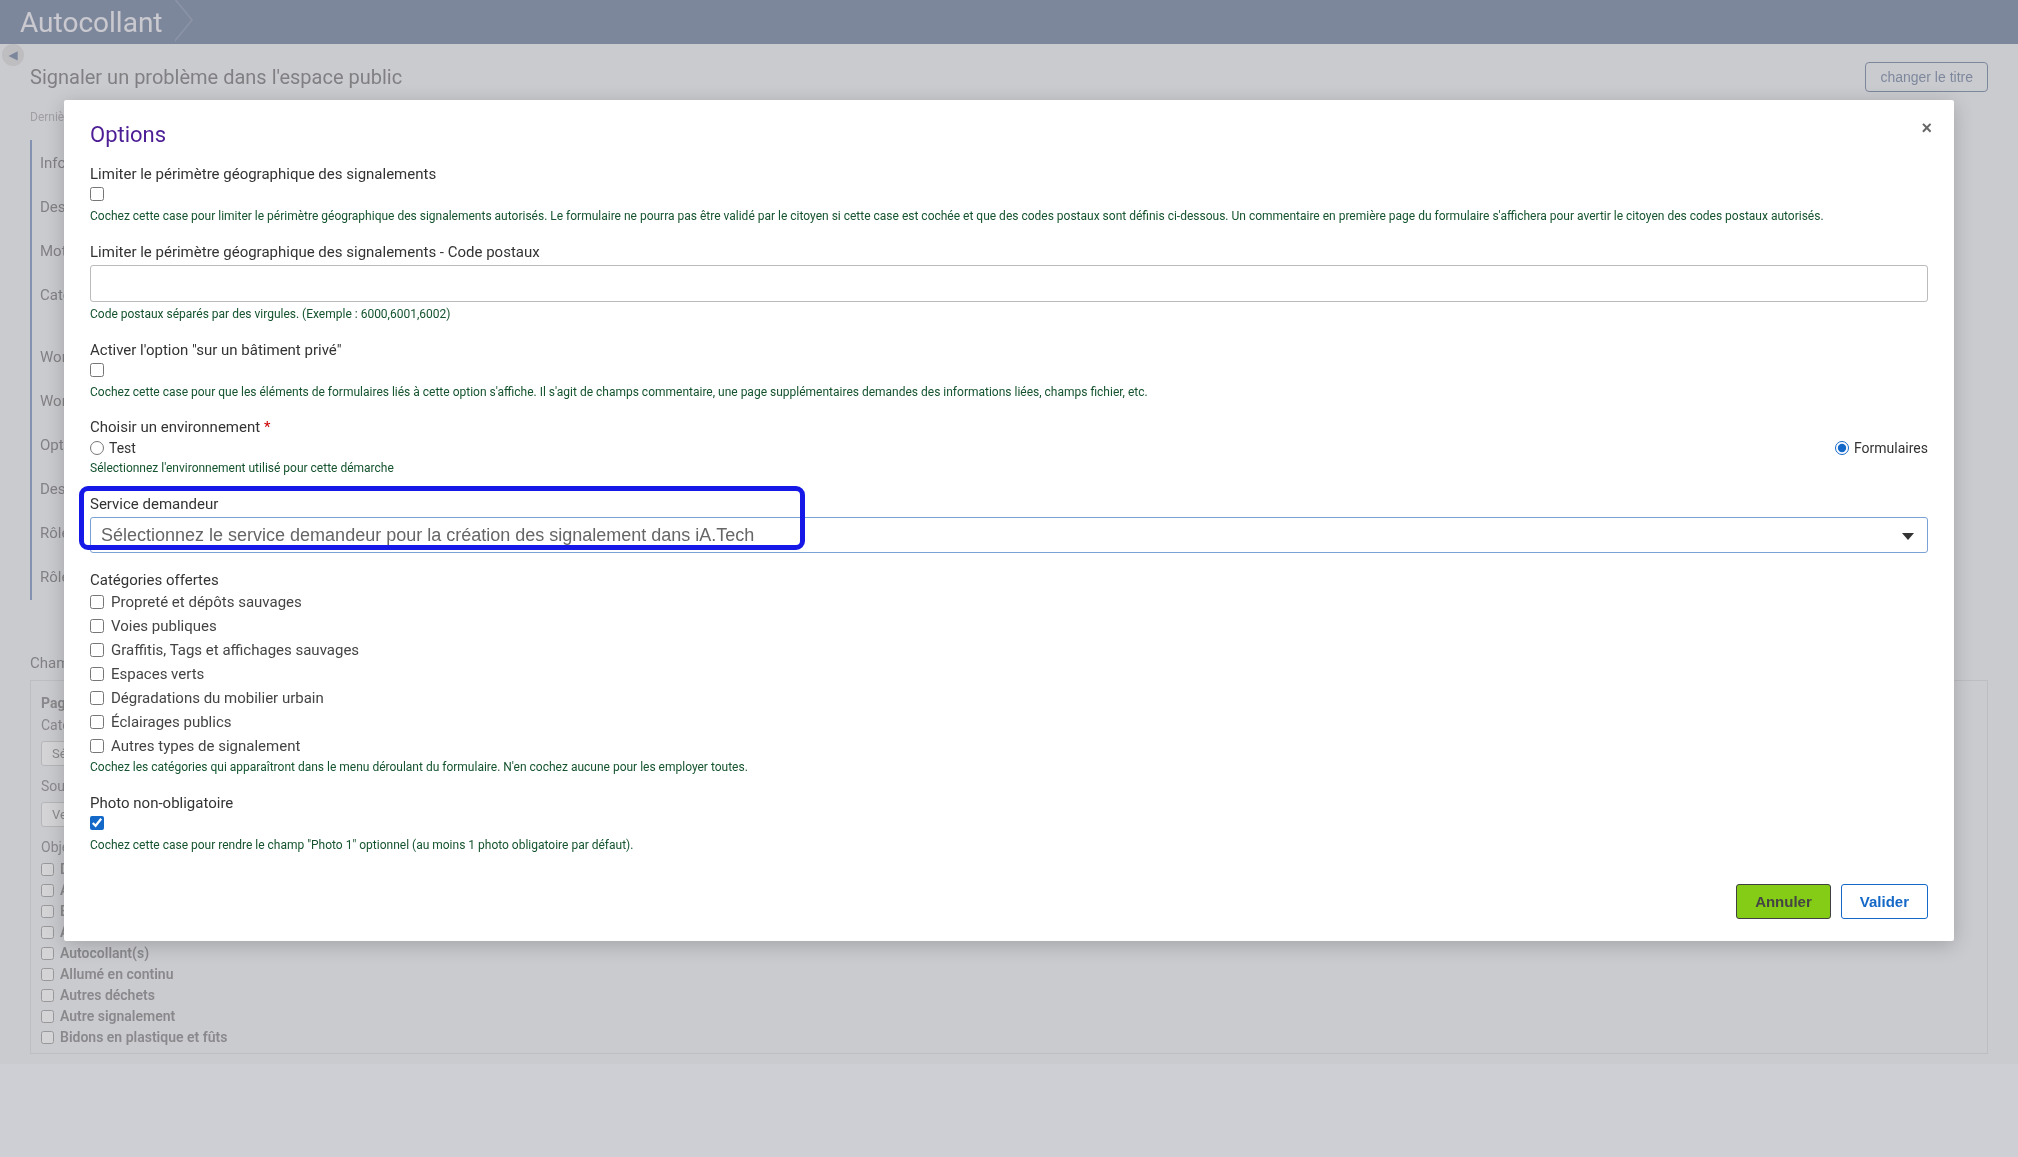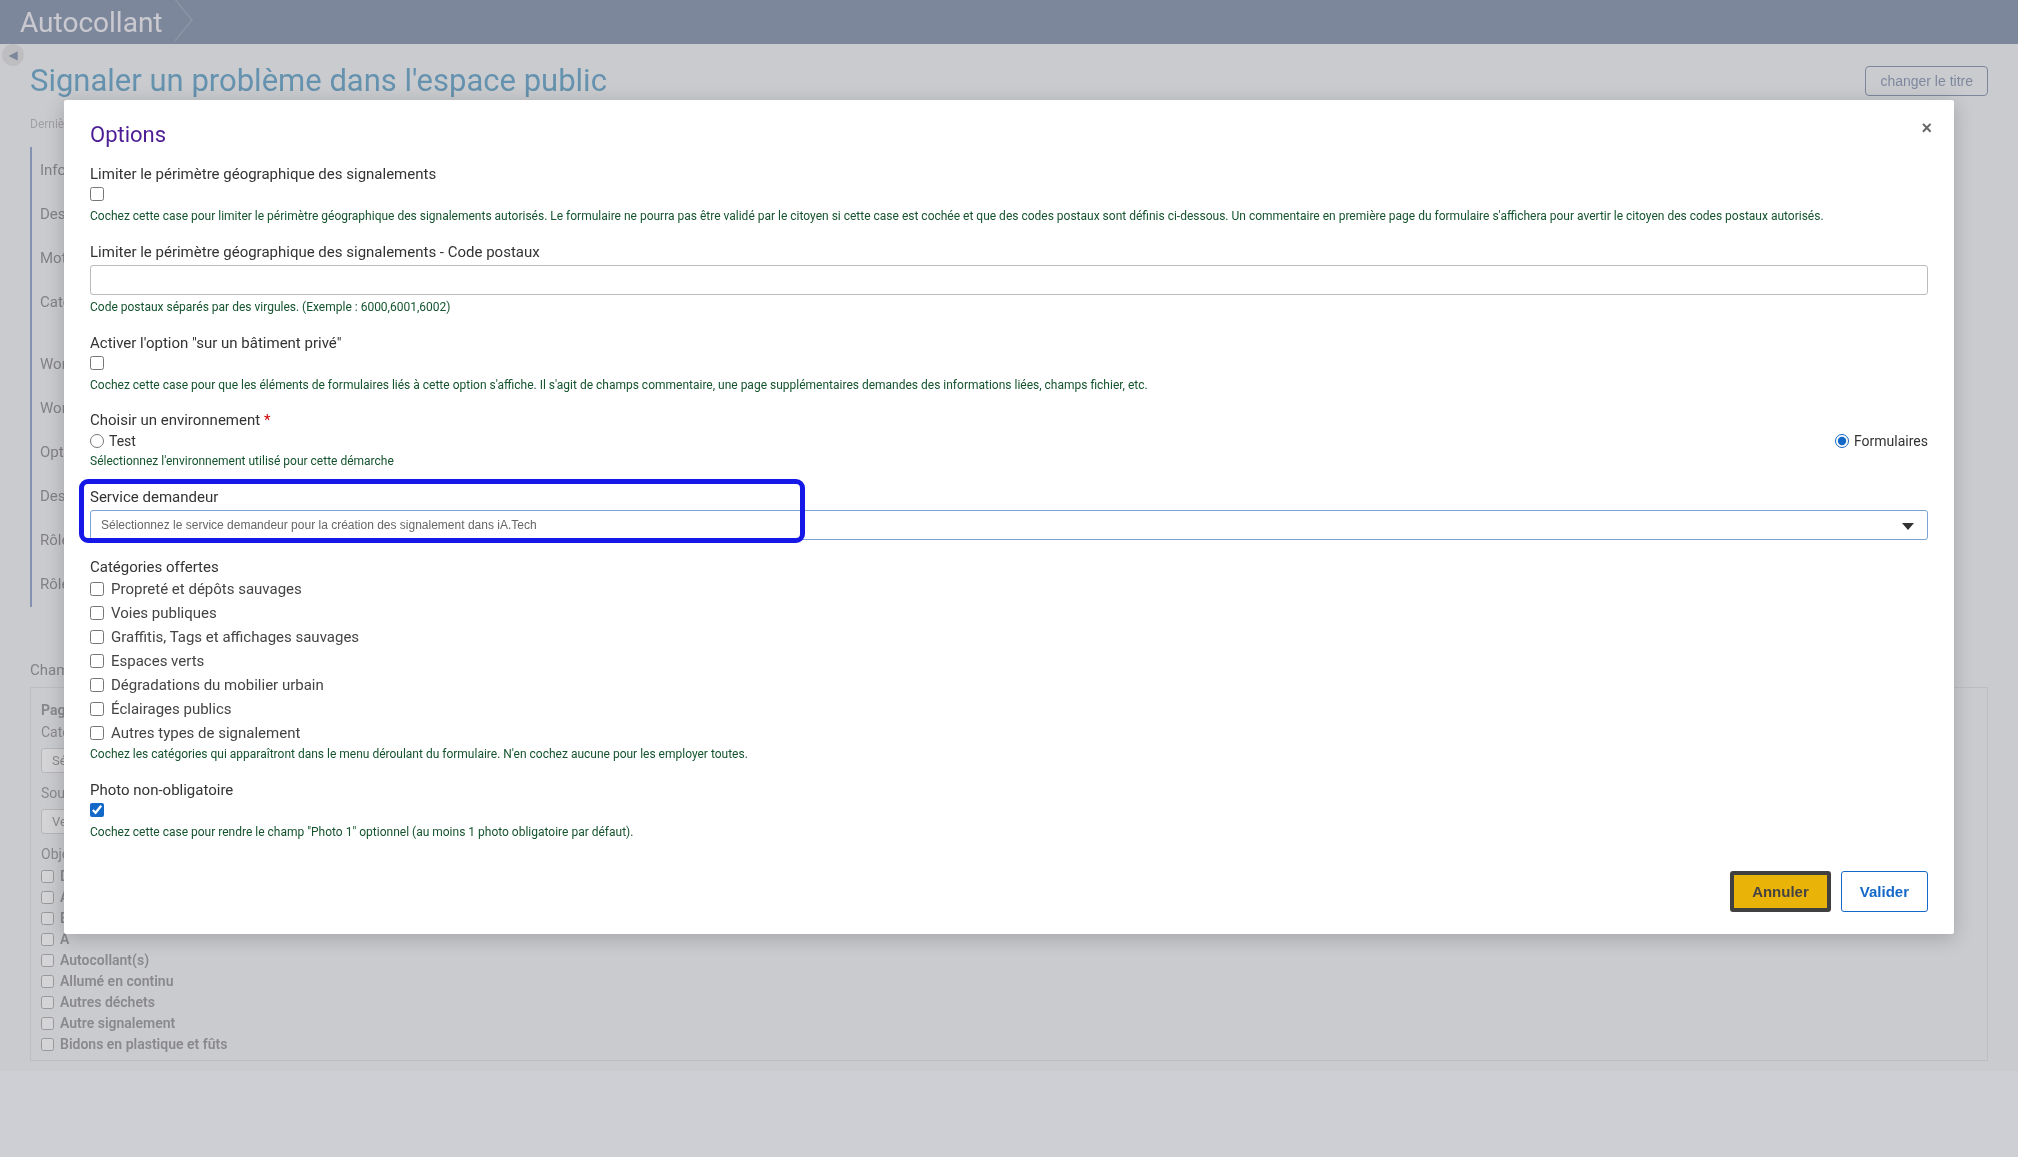--- a/index.html
+++ b/index.html
@@ -44,23 +44,23 @@
     filter: drop-shadow(2px 0 0 #5a6d90);
   }
   .subheader {
     display: flex;
     align-items: center;
     justify-content: space-between;
     padding: 18px 30px;
     background: #e9eaed;
   }
   .subheader h1 {
-    font-size: 31px;
+    font-size: 20px;
     font-weight: 400;
-    color: #0369a1;
+    color: #404040;
   }
   .btn-outline {
     border: 1px solid #3a517a;
     color: #3a517a;
     background: transparent;
     padding: 6px 14px;
     border-radius: 4px;
     font-size: 14px;
   }
   .meta-line {
@@ -189,21 +189,21 @@
   }
   .form-check {
     width: 14px;
     height: 14px;
   }
   .text-input, .select-input {
     width: 100%;
     padding: 7px 10px;
     border: 1px solid #bbb;
     border-radius: 3px;
-    font-size: 12px;
+    font-size: 18px;
     color: #555;
     background: #fff;
   }
   .radio-row {
     display: flex;
     align-items: center;
     gap: 20px;
     justify-content: space-between;
   }
   .radio-item {
@@ -254,22 +254,22 @@
     color: #666;
     border: 1px solid #7aa2d4;
   }
   .modal-footer {
     display: flex;
     justify-content: flex-end;
     gap: 10px;
     margin-top: 30px;
   }
   .btn-secondary {
-    border: 4px solid #404040;
-    background: #eab308;
+    border: 1px solid #404040;
+    background: #84cc16;
     color: #444;
     padding: 8px 18px;
     font-size: 15px;
     font-weight: 600;
     border-radius: 3px;
   }
   .btn-primary {
     border: 1px solid #1468c7;
     background: #fff;
     color: #1468c7;

